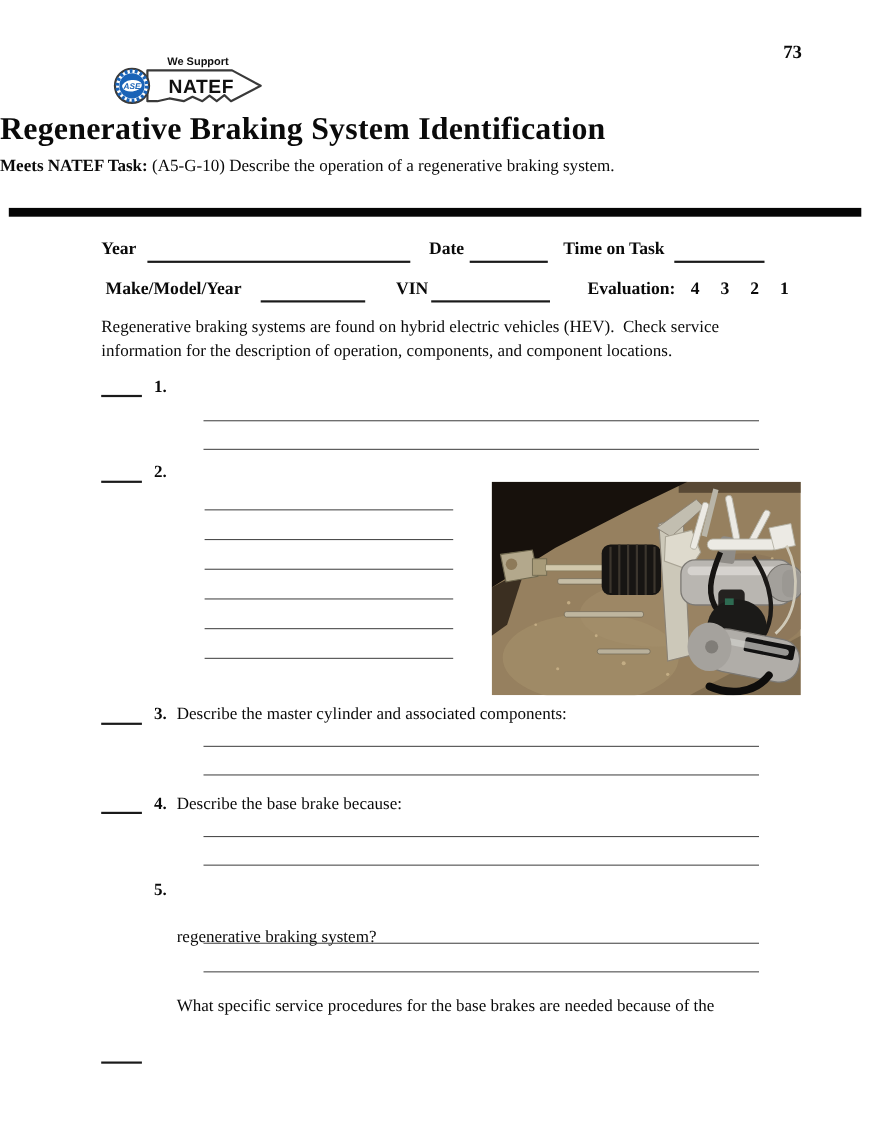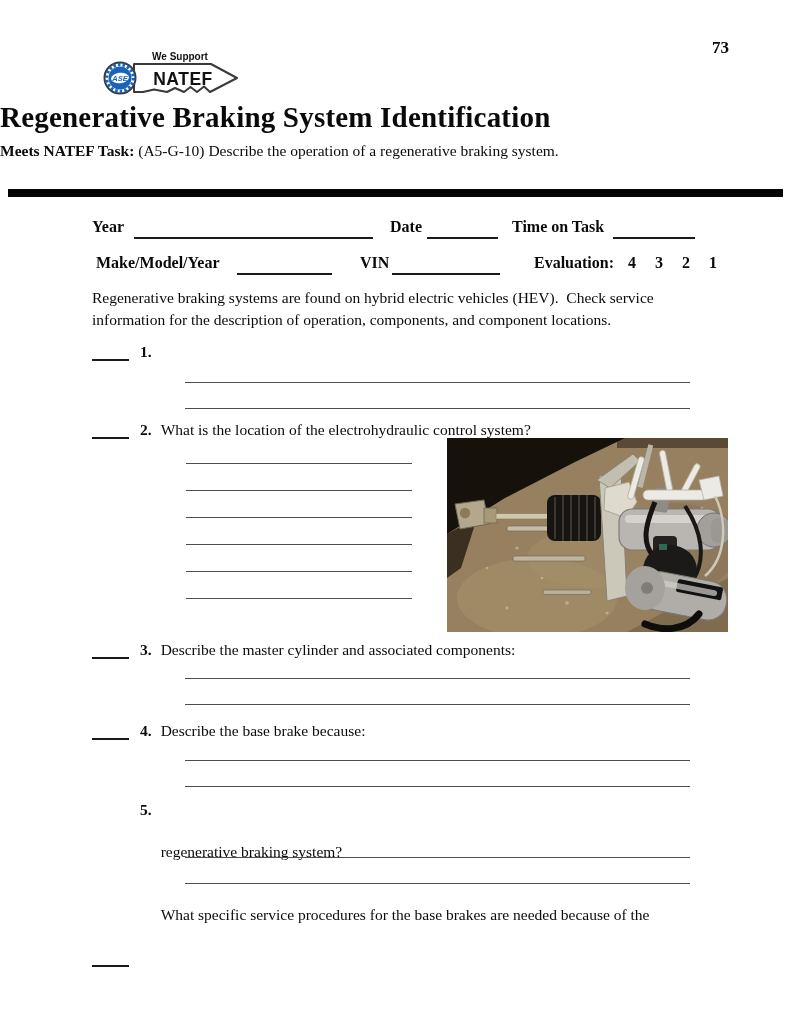--- a/index.html
+++ b/index.html
@@ -89,21 +89,20 @@
   <div class="abs q" style="left:92px; top:343px; width:640px;">
     <span class="q-blank"></span>
     <span class="q-num">1.</span>
   </div>
   <div class="abs ans" style="left:185px; top:382px; width:505px;"></div>
   <div class="abs ans" style="left:185px; top:408px; width:505px;"></div>
 
   <div class="abs q" style="left:92px; top:421px; width:640px;">
     <span class="q-blank"></span>
     <span class="q-num">2.</span>
-    <span class="q-text">What is the location of the electrohydraulic control system?</span>
   </div>
   <div class="abs ans" style="left:186px; top:463px; width:226px;"></div>
   <div class="abs ans" style="left:186px; top:490px; width:226px;"></div>
   <div class="abs ans" style="left:186px; top:517px; width:226px;"></div>
   <div class="abs ans" style="left:186px; top:544px; width:226px;"></div>
   <div class="abs ans" style="left:186px; top:571px; width:226px;"></div>
   <div class="abs ans" style="left:186px; top:598px; width:226px;"></div>
 
   <svg class="abs" style="left:447px; top:438px;" width="281" height="194" viewBox="0 0 281 194">
 

